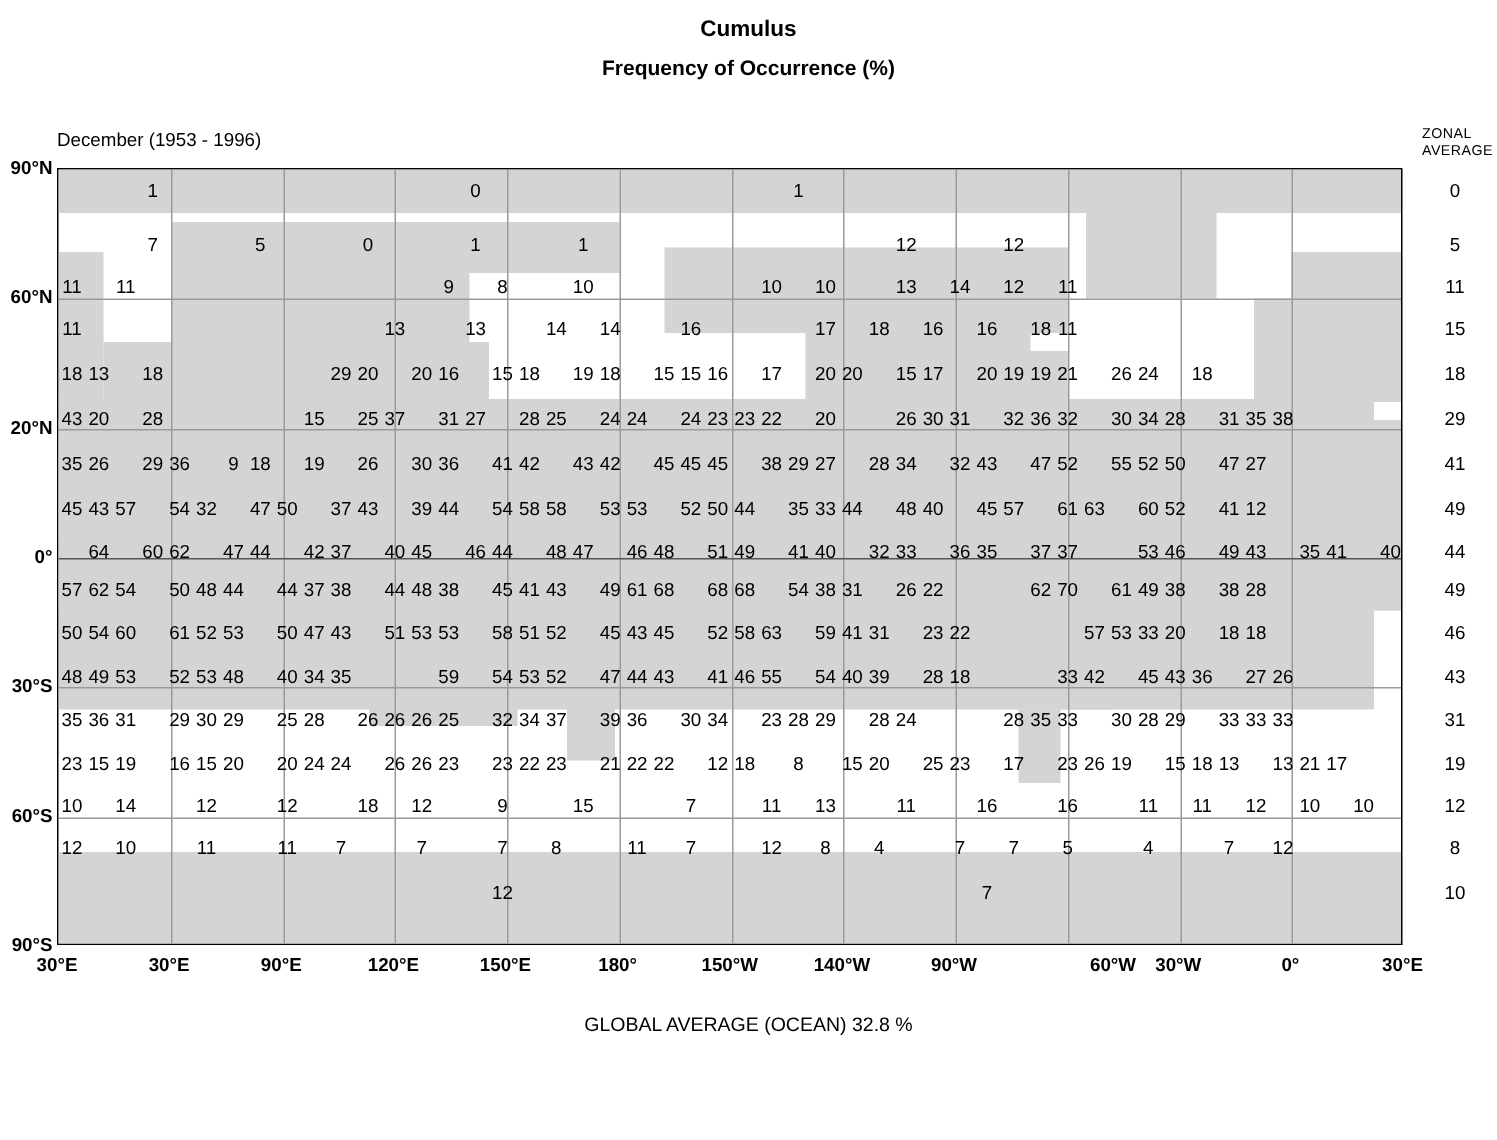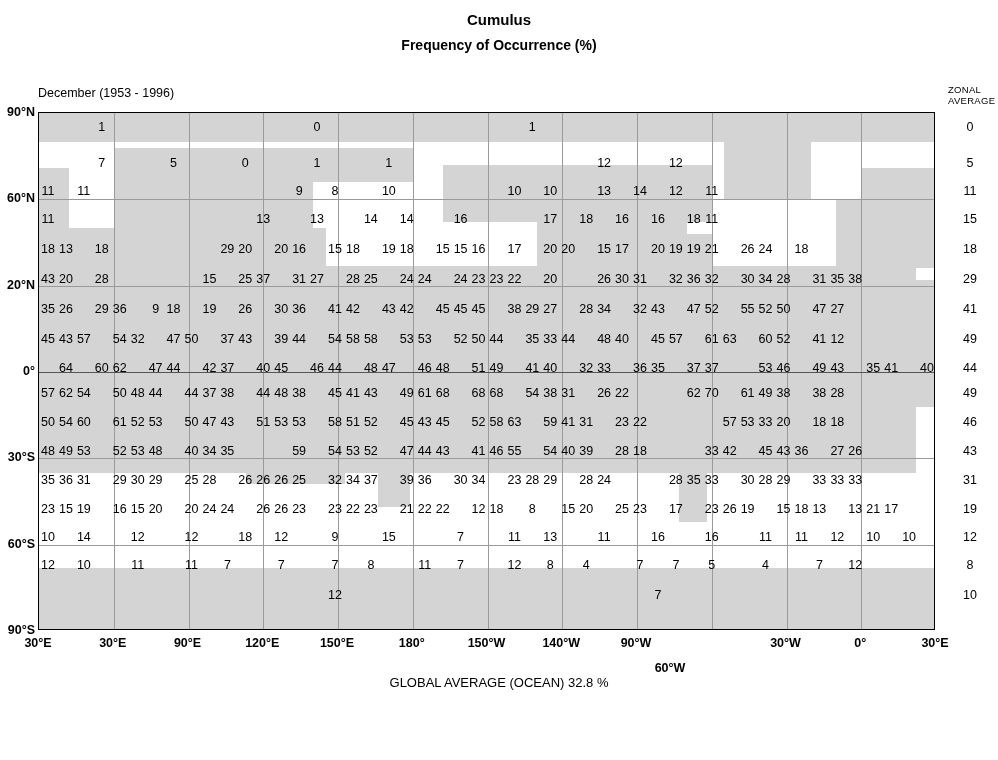--- a/index.html
+++ b/index.html
@@ -625,21 +625,21 @@
   <div id="axes-x">
       <div class="xlab" style="left: 38px;">30°E</div>
       <div class="xlab" style="left: 112.75px;">30°E</div>
       <div class="xlab" style="left: 187.5px;">90°E</div>
       <div class="xlab" style="left: 262.25px;">120°E</div>
       <div class="xlab" style="left: 337px;">150°E</div>
       <div class="xlab" style="left: 411.75px;">180°</div>
       <div class="xlab" style="left: 486.5px;">150°W</div>
       <div class="xlab" style="left: 561.25px;">140°W</div>
       <div class="xlab" style="left: 636px;">90°W</div>
-      <div class="xlab" style="left: 670px; margin-top: 25px;">60°W</div>
+      <div class="xlab" style="left: 742px;">60°W</div>
       <div class="xlab" style="left: 785.5px;">30°W</div>
       <div class="xlab" style="left: 860.25px;">0°</div>
       <div class="xlab" style="left: 935px;">30°E</div>
     </div>
   <div id="zonal-column">
       <div class="zonal" style="top: 120px;">0</div>
       <div class="zonal" style="top: 156px;">5</div>
       <div class="zonal" style="top: 184px;">11</div>
       <div class="zonal" style="top: 212px;">15</div>
       <div class="zonal" style="top: 242px;">18</div>

